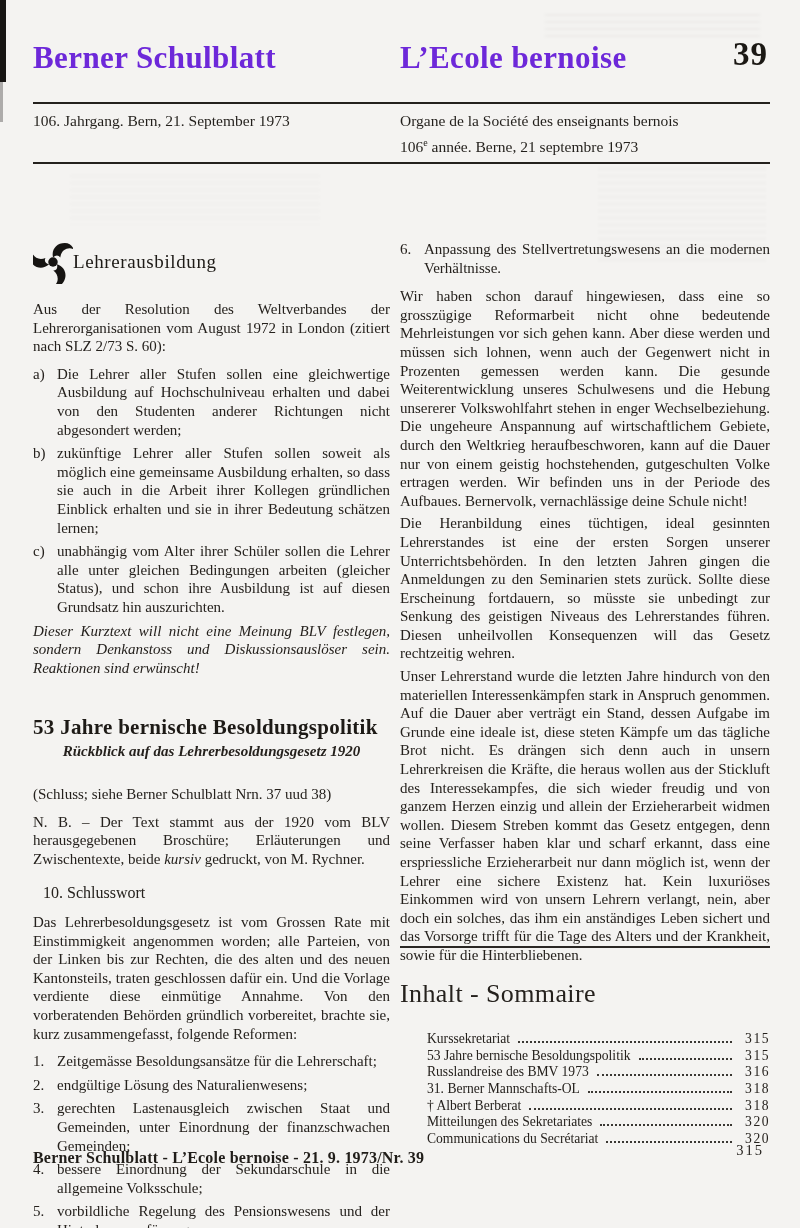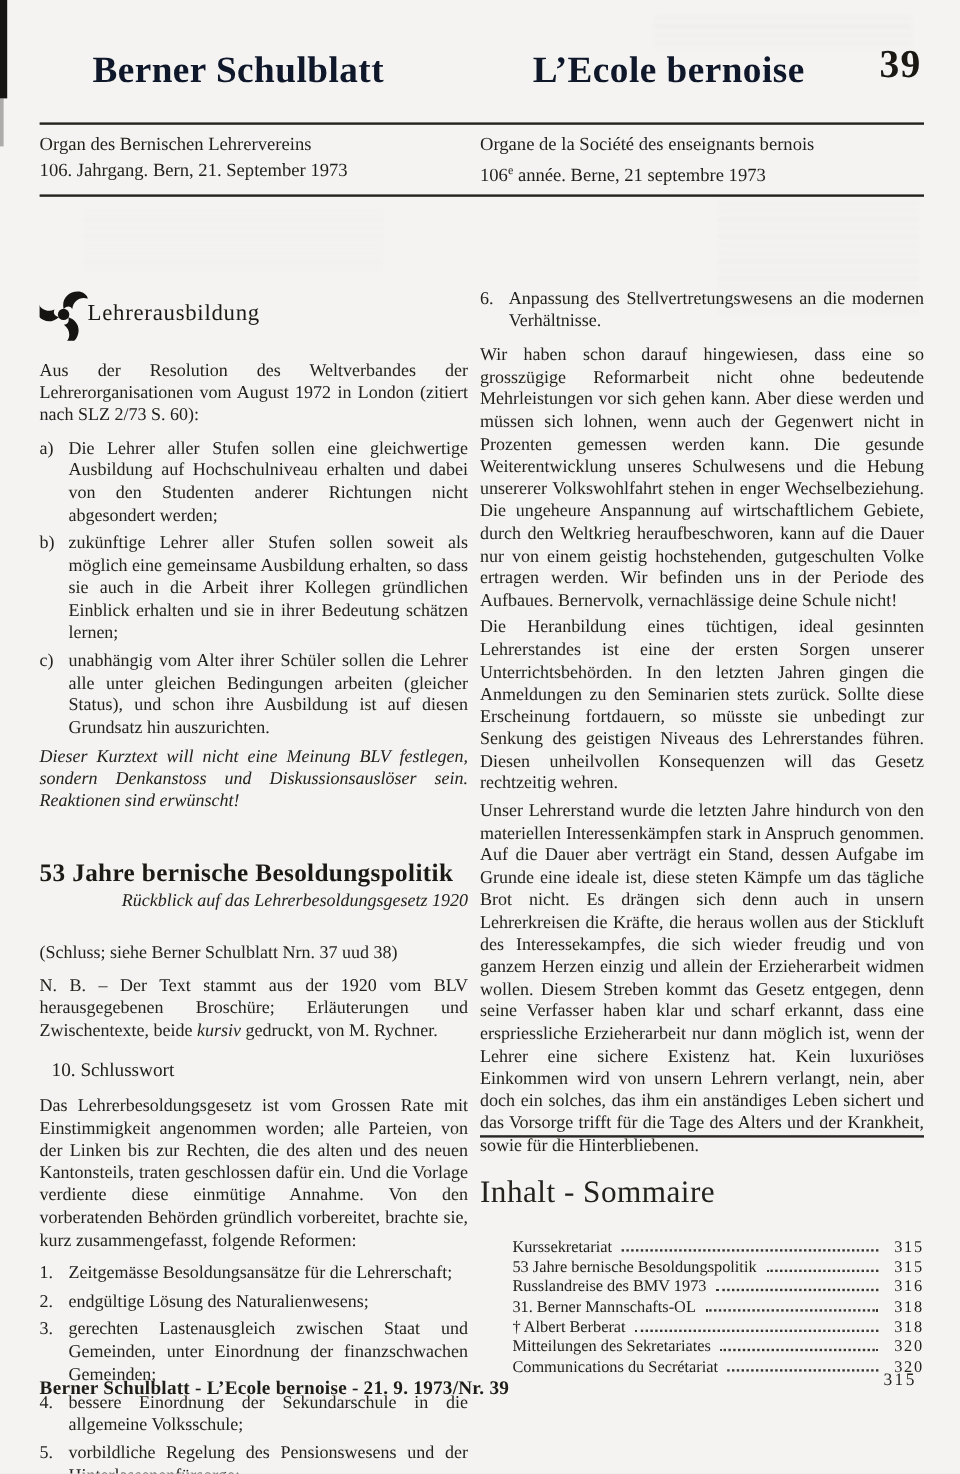--- a/index.html
+++ b/index.html
@@ -18,21 +18,21 @@
   .scan-strip{position:absolute;left:0;top:0;width:6px;height:82px;background:#171513;}
   .scan-strip2{position:absolute;left:0;top:82px;width:3px;height:40px;background:rgba(40,38,36,.35);}
   .ghost{position:absolute;pointer-events:none;
     background:repeating-linear-gradient(180deg,rgba(110,108,105,.12) 0 2px,rgba(0,0,0,0) 2px 7px);
     filter:blur(1.6px);}
   .ghost1{left:545px;top:14px;width:215px;height:28px;opacity:.55;}
   .ghost2{left:598px;top:168px;width:168px;height:96px;opacity:.45;}
   .ghost3{left:70px;top:175px;width:250px;height:50px;opacity:.3;}
 
   
-  .mast-title{position:absolute;top:40px;font-weight:bold;font-size:31px;letter-spacing:.4px;color:#0f172a;margin-left:44px;}
+  .mast-title{position:absolute;top:40px;font-weight:bold;font-size:31px;letter-spacing:.4px;color:#6d28d9;}
   .mast-title.de{left:33px;}
   .mast-title.fr{left:400px;}
   .issue-no{position:absolute;top:36px;right:32px;font-size:33px;font-weight:bold;color:#1b1814;letter-spacing:1px;}
   .rule{border-top:2px solid #24211d;}
   .rule-top{position:absolute;left:33px;right:30px;top:102px;}
   .rule-bottom{position:absolute;left:33px;right:30px;top:162px;}
   .subhead{position:absolute;top:110px;font-size:15.5px;line-height:22px;color:#221f1b;}
   .subhead-de{left:33px;width:360px;}
   .subhead-fr{left:400px;width:370px;}
   .subhead sup{font-size:10px;}
@@ -48,21 +48,21 @@
 
   p.body{margin:0 0 9px 0;}
   .italic{font-style:italic;}
   .note{margin-top:3px;}
 
   .li{display:flex;margin:0 0 5px 0;}
   .li .marker{width:24px;flex-shrink:0;text-align:left;}
   .li .li-text{flex:1;text-align:justify;}
 
   .sec-title{margin:37px 0 2px 0;font-size:21px;font-weight:bold;letter-spacing:.3px;color:#1d1a16;text-align:left;}
-  .subtitle{margin:0 0 24px 0;font-size:15px;text-align:right;}
+  .subtitle{margin:0 0 24px 0;font-size:15px;text-align:center;font-weight:bold;}
   .schluss{margin-bottom:10px;text-align:left;}
   .nb{margin-bottom:19px;}
   .subsec{margin:15px 0 10px 10px;font-size:16px;font-weight:normal;text-align:left;}
 
   
   .toc-block{position:absolute;left:0;right:0;top:706px;}
   .toc-rule{border-top:2px solid #2a2724;}
   .toc-title{margin:30px 0 22px 0;font-size:26px;font-weight:normal;letter-spacing:.4px;text-align:left;}
   .toc-row{display:flex;align-items:baseline;font-size:13.6px;line-height:14px;margin-bottom:2.6px;margin-left:27px;}
   .toc-label{white-space:nowrap;}
@@ -84,21 +84,20 @@
   <div class="ghost ghost2"></div>
   <div class="ghost ghost3"></div>
 
   <div class="mast-title de">Berner Schulblatt</div>
   <div class="mast-title fr">L’Ecole bernoise</div>
   <div class="issue-no">39</div>
 
   <div class="rule rule-top"></div>
 
   <div class="subhead subhead-de">
-    <div>Organ des Bernischen Lehrervereins</div>
     <div>106. Jahrgang. Bern, 21. September 1973</div>
   </div>
   <div class="subhead subhead-fr">
     <div>Organe de la Société des enseignants bernois</div>
     <div><span>106</span><sup>e</sup><span> année. Berne, 21 septembre 1973</span></div>
   </div>
 
   <div class="rule rule-bottom"></div>
 
   <section class="col col-left">

